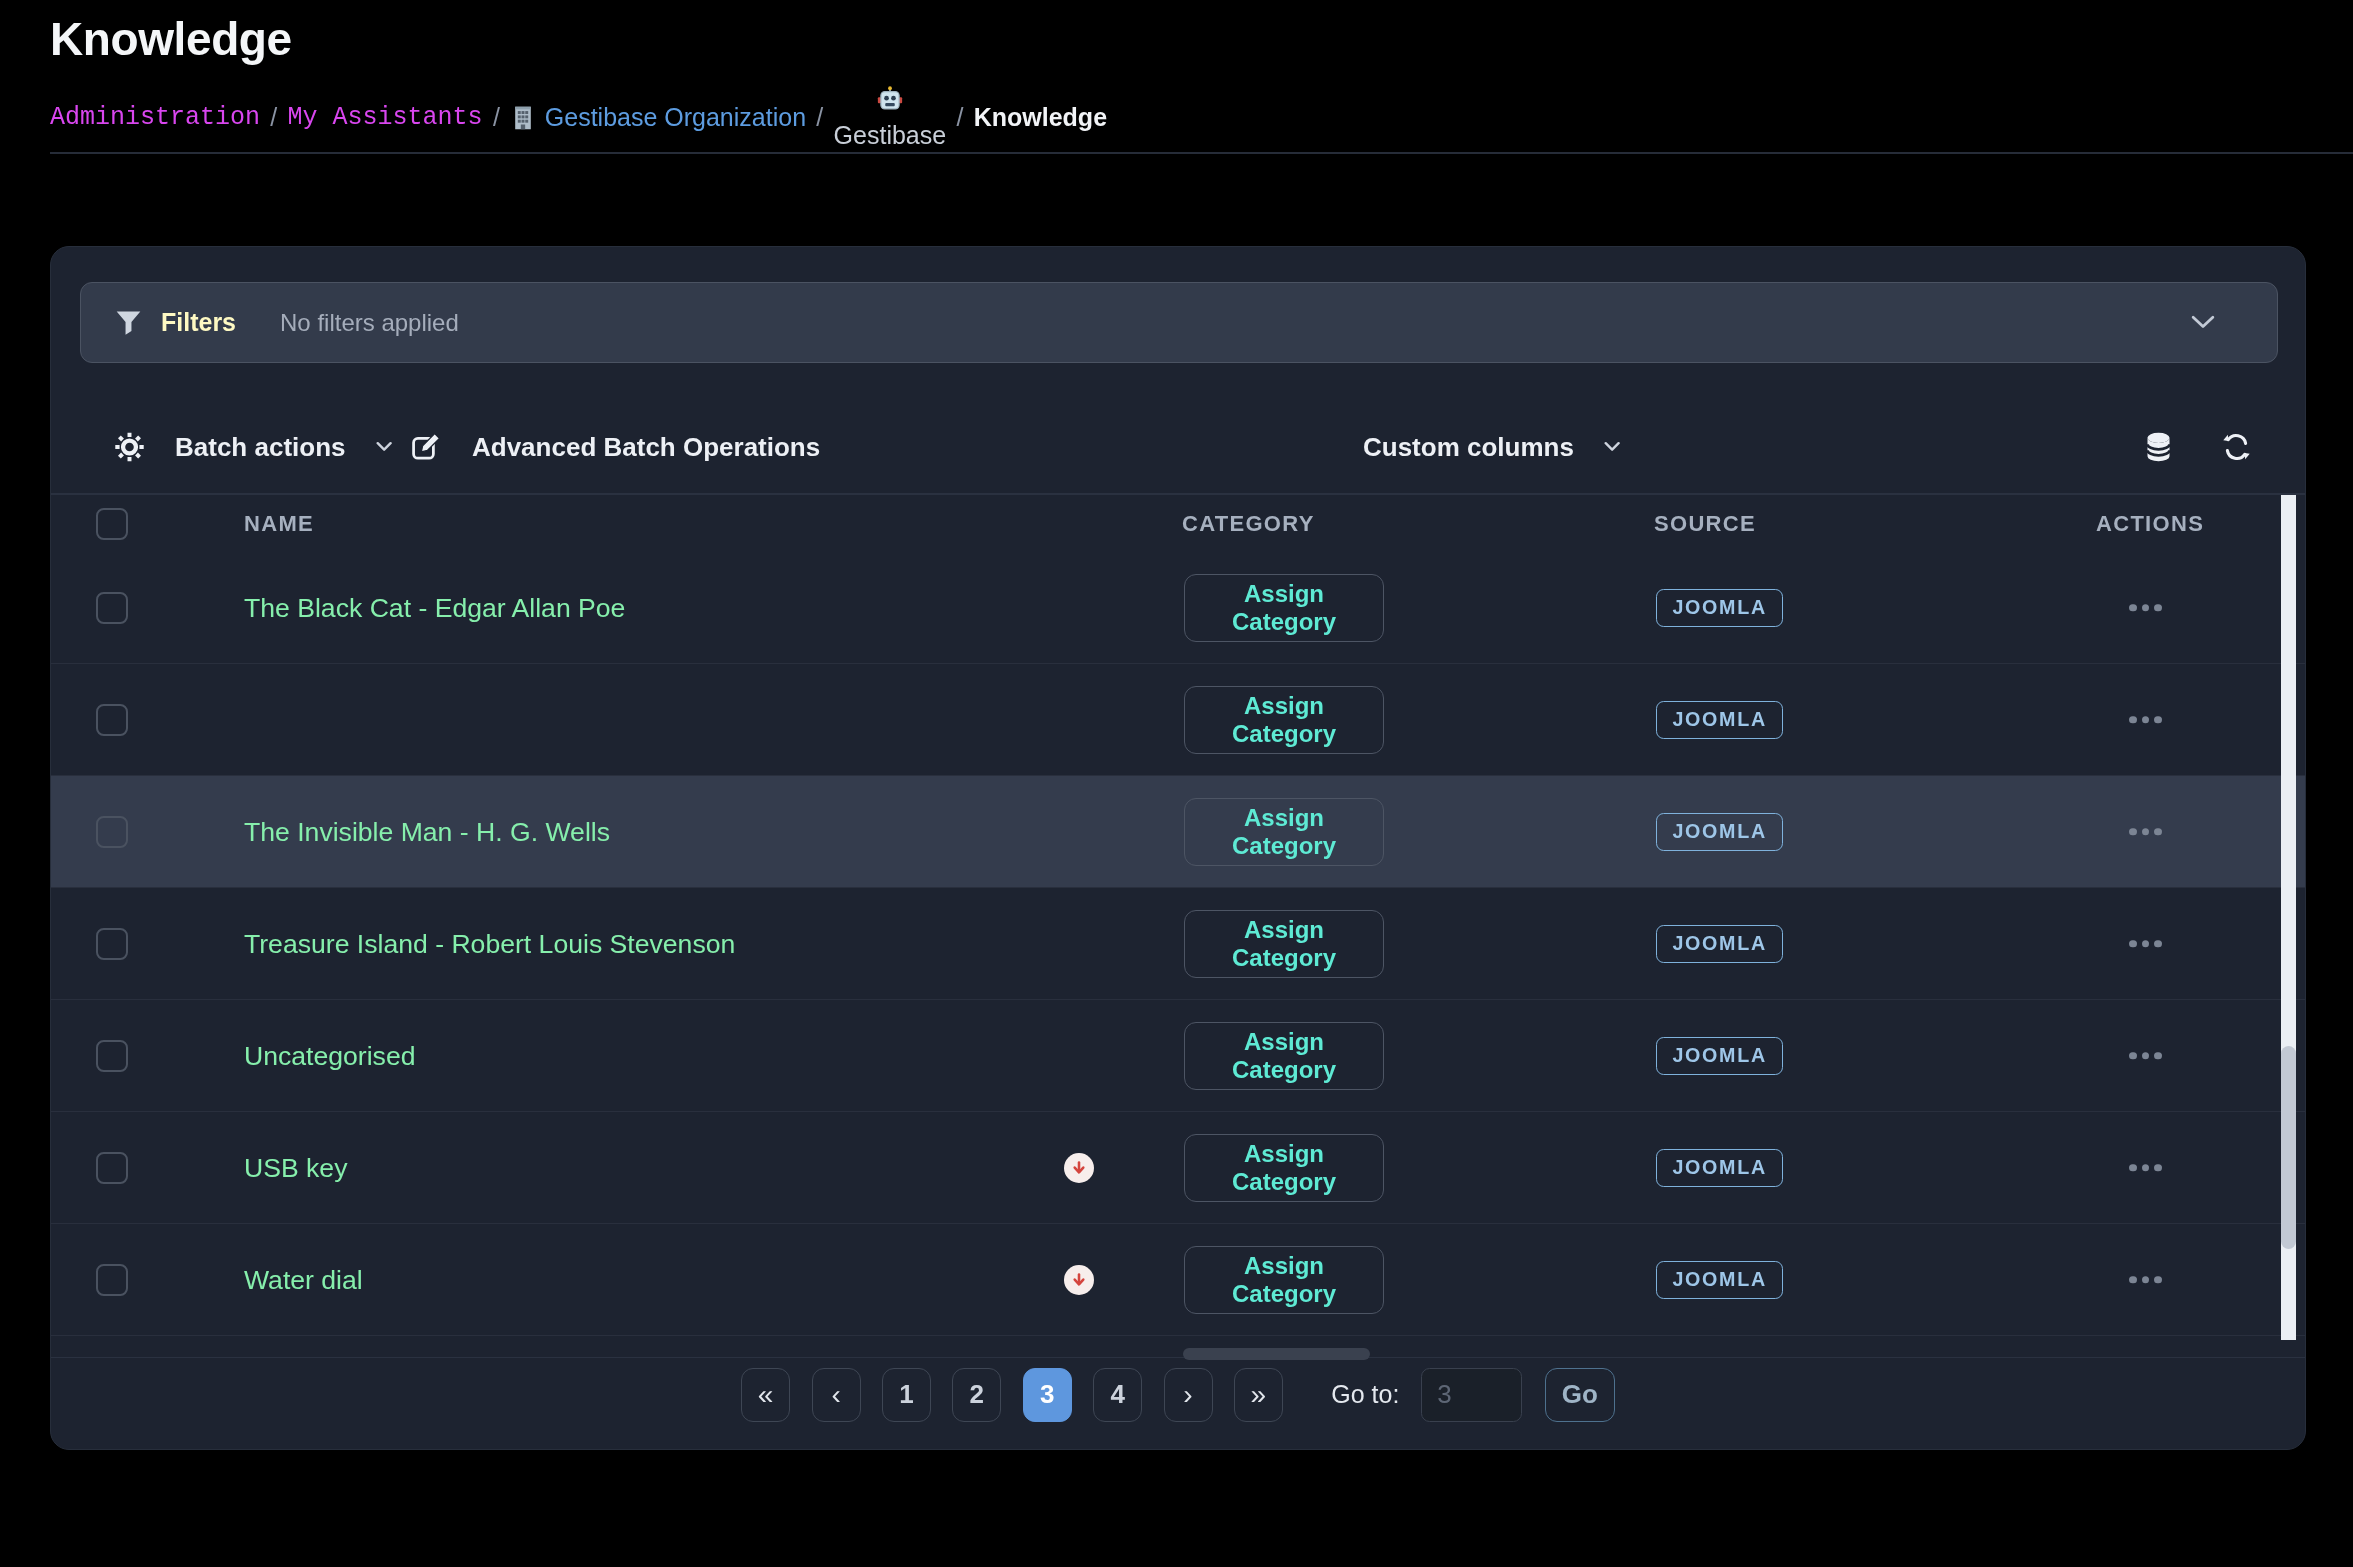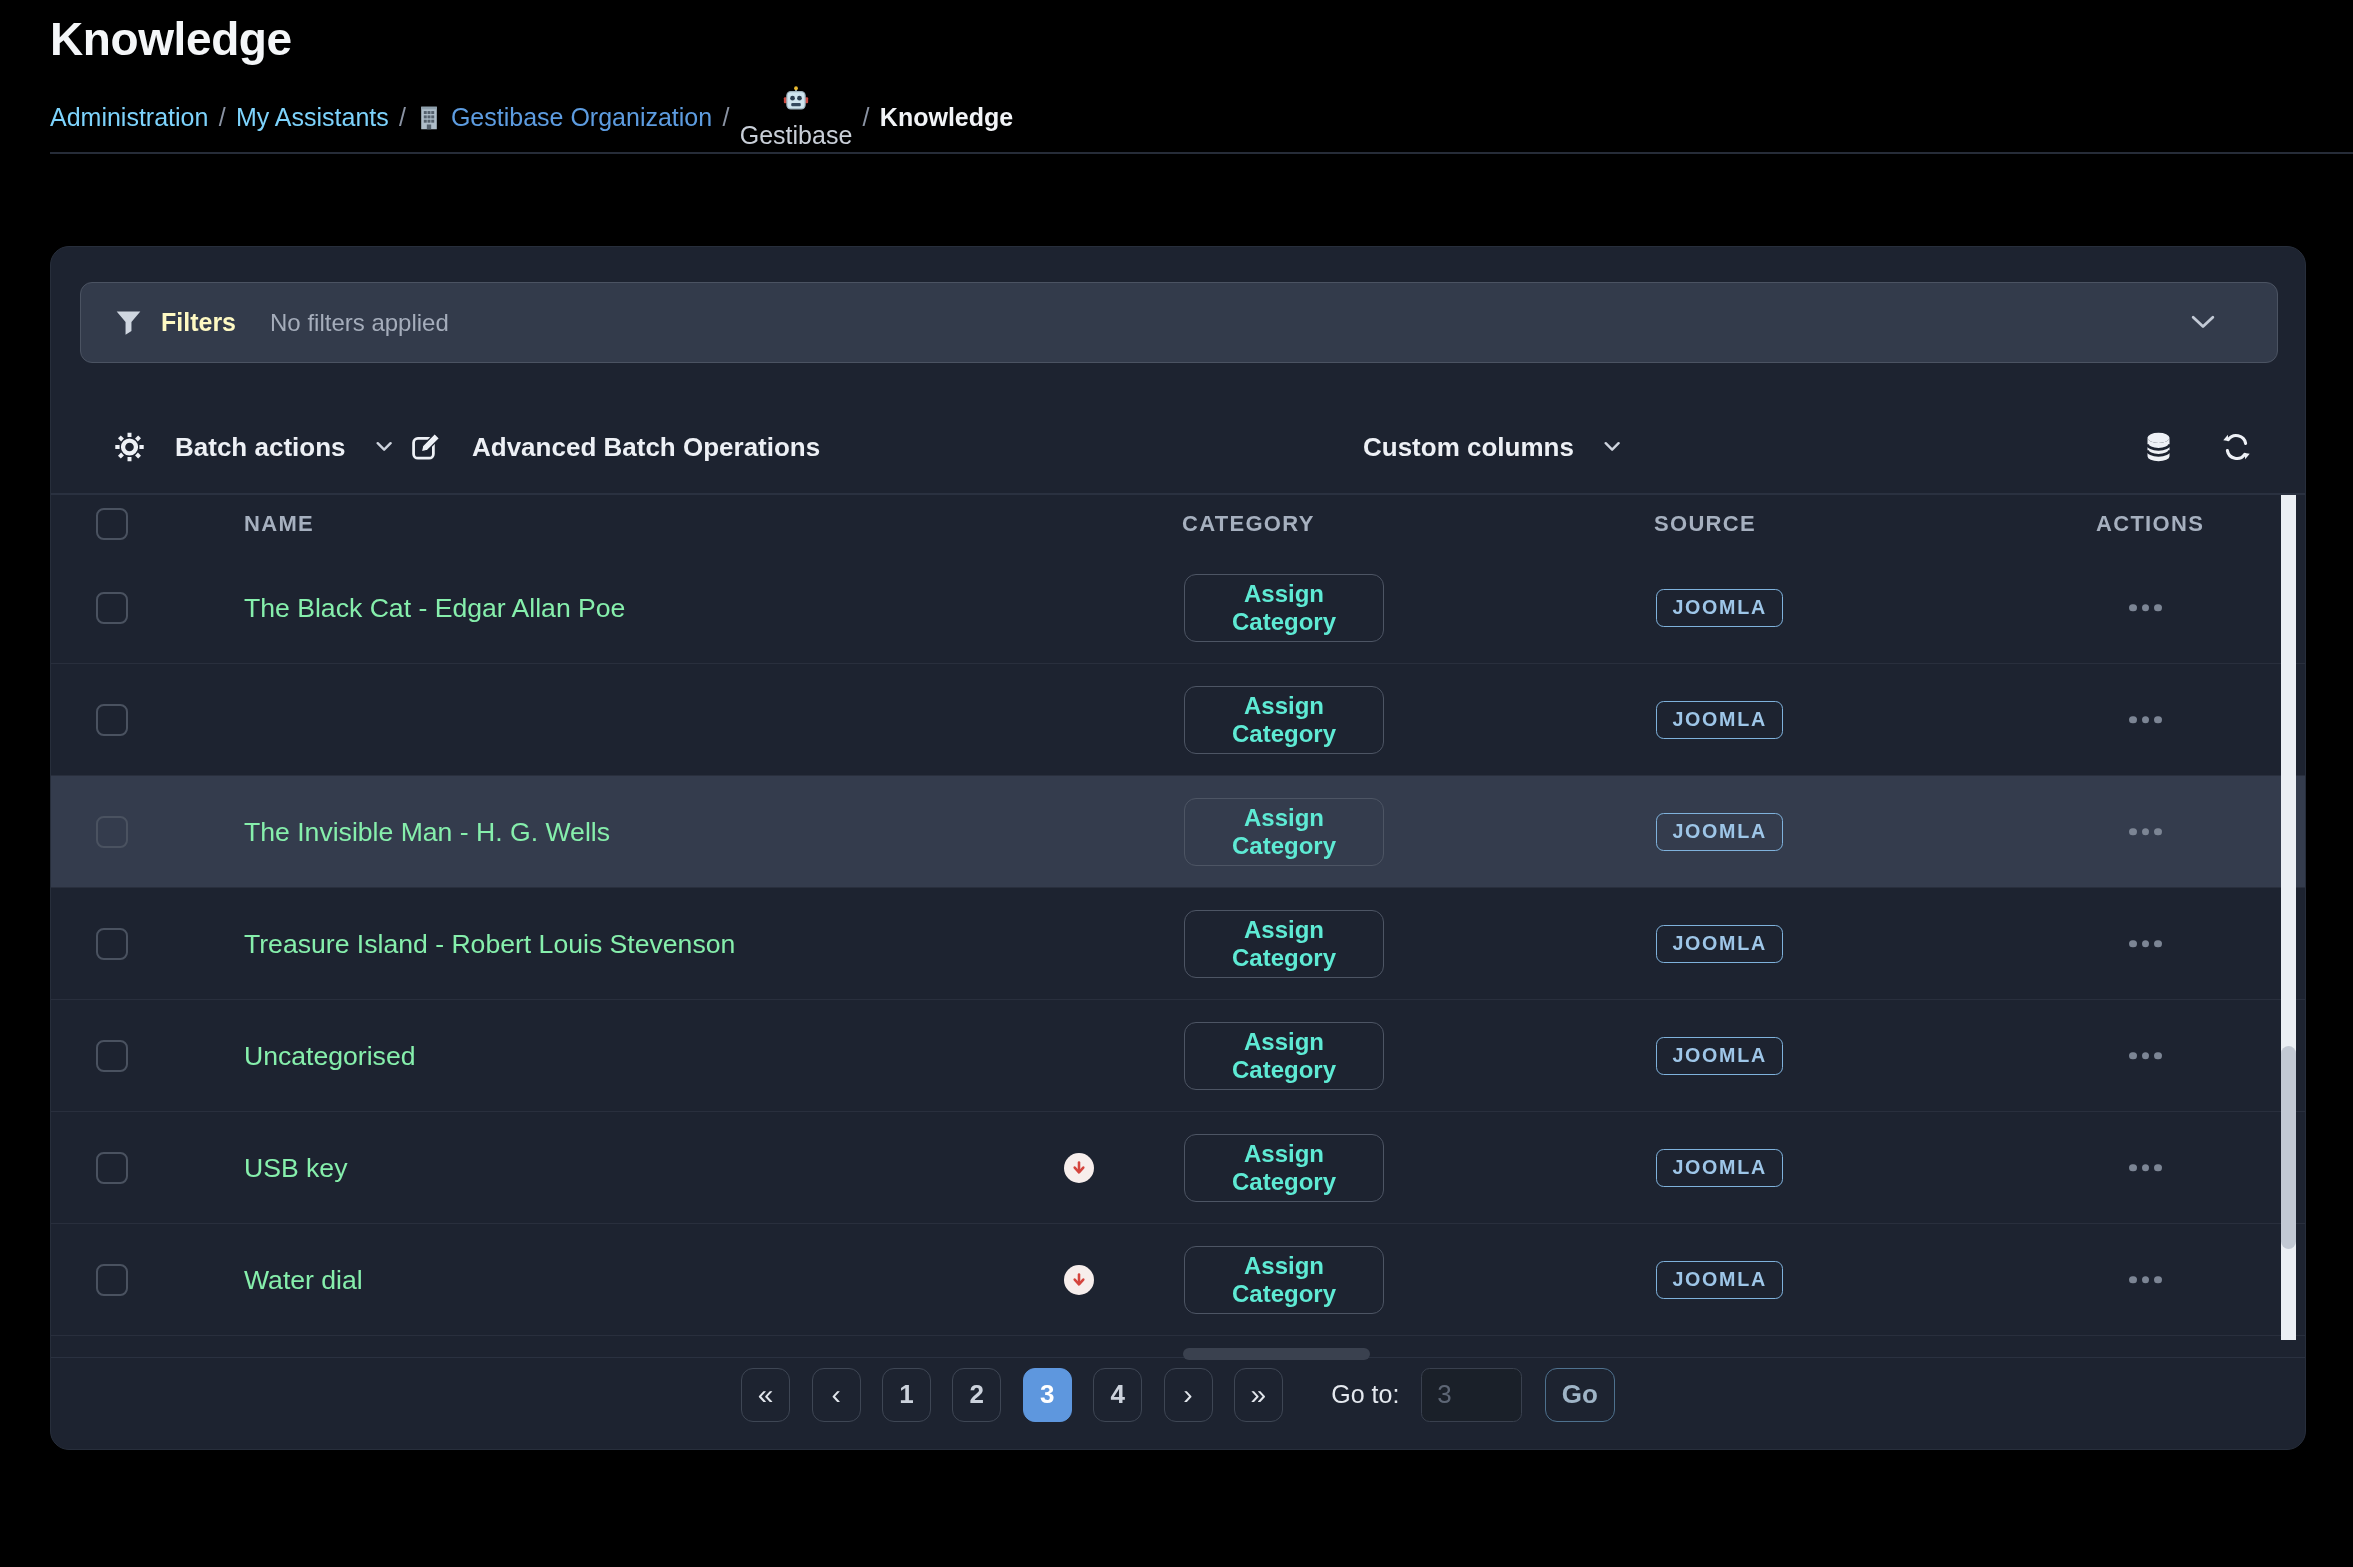--- a/index.html
+++ b/index.html
@@ -5,33 +5,33 @@
   html,body{margin:0;padding:0;background:#000;}
   body{width:2354px;height:1567px;overflow:hidden;font-family:"Liberation Sans",sans-serif;}
   .stage{position:relative;width:2354px;height:1567px;background:#000;}
 
   
   .page-title{position:absolute;left:50px;top:12px;font-size:46px;font-weight:700;color:#f4f6f8;letter-spacing:-0.4px;}
   .breadcrumb{position:absolute;left:50px;top:86px;font-size:25px;color:#b3bac4;display:flex;align-items:center;gap:10.3px;white-space:nowrap;}
   .breadcrumb .sep{color:#8a93a3;}
   .bc{display:flex;align-items:center;gap:8.6px;}
   .bc-link{color:#5d9ce0;}
-  .bc-plain{color:#7dd3fc;}
+  .bc-plain{color:#d946ef;font-family:Liberation Mono, monospace;}
   .bc-plain-light{color:#c9cfd8;flex-direction:column;}
   .bc-current{color:#f2f4f7;font-weight:700;}
   .bc svg{display:block;}
   .header-divider{position:absolute;left:50px;right:0;top:152px;height:1.7px;background:#262c38;}
 
   
   .card{position:absolute;left:50px;top:246px;width:2256px;height:1204px;background:#1d2330;border:0.9px solid #272e3b;border-radius:19px;box-sizing:border-box;}
 
   
   .filter-bar{position:absolute;left:29px;top:35px;width:2198px;height:81px;background:#333b4b;border:0.9px solid #4b5362;border-radius:12px;box-sizing:border-box;display:flex;align-items:center;padding:0 62px 0 34px;gap:19px;cursor:pointer;}
   .f-label{font-size:25px;font-weight:700;color:#fef9c3;}
-  .f-status{font-size:24px;color:#a5adbb;margin-left:15px;}
+  .f-status{font-size:24px;color:#a5adbb;margin-left:25px;}
   .f-chev{margin-left:auto;display:flex;}
 
   
   .toolbar{position:absolute;left:0;right:0;top:170px;height:60px;}
   .tool-group{position:absolute;top:50%;transform:translateY(-50%);display:flex;align-items:center;gap:30px;cursor:pointer;}
   .tool-label{font-size:26px;font-weight:600;color:#edf0f5;white-space:nowrap;}
   .batch-group{left:63px;}
   .advanced-group{left:360px;}
   .custom-columns{left:1312px;}
   .view-icons{position:absolute;top:50%;transform:translateY(-50%);right:53px;display:flex;align-items:center;gap:46px;}

